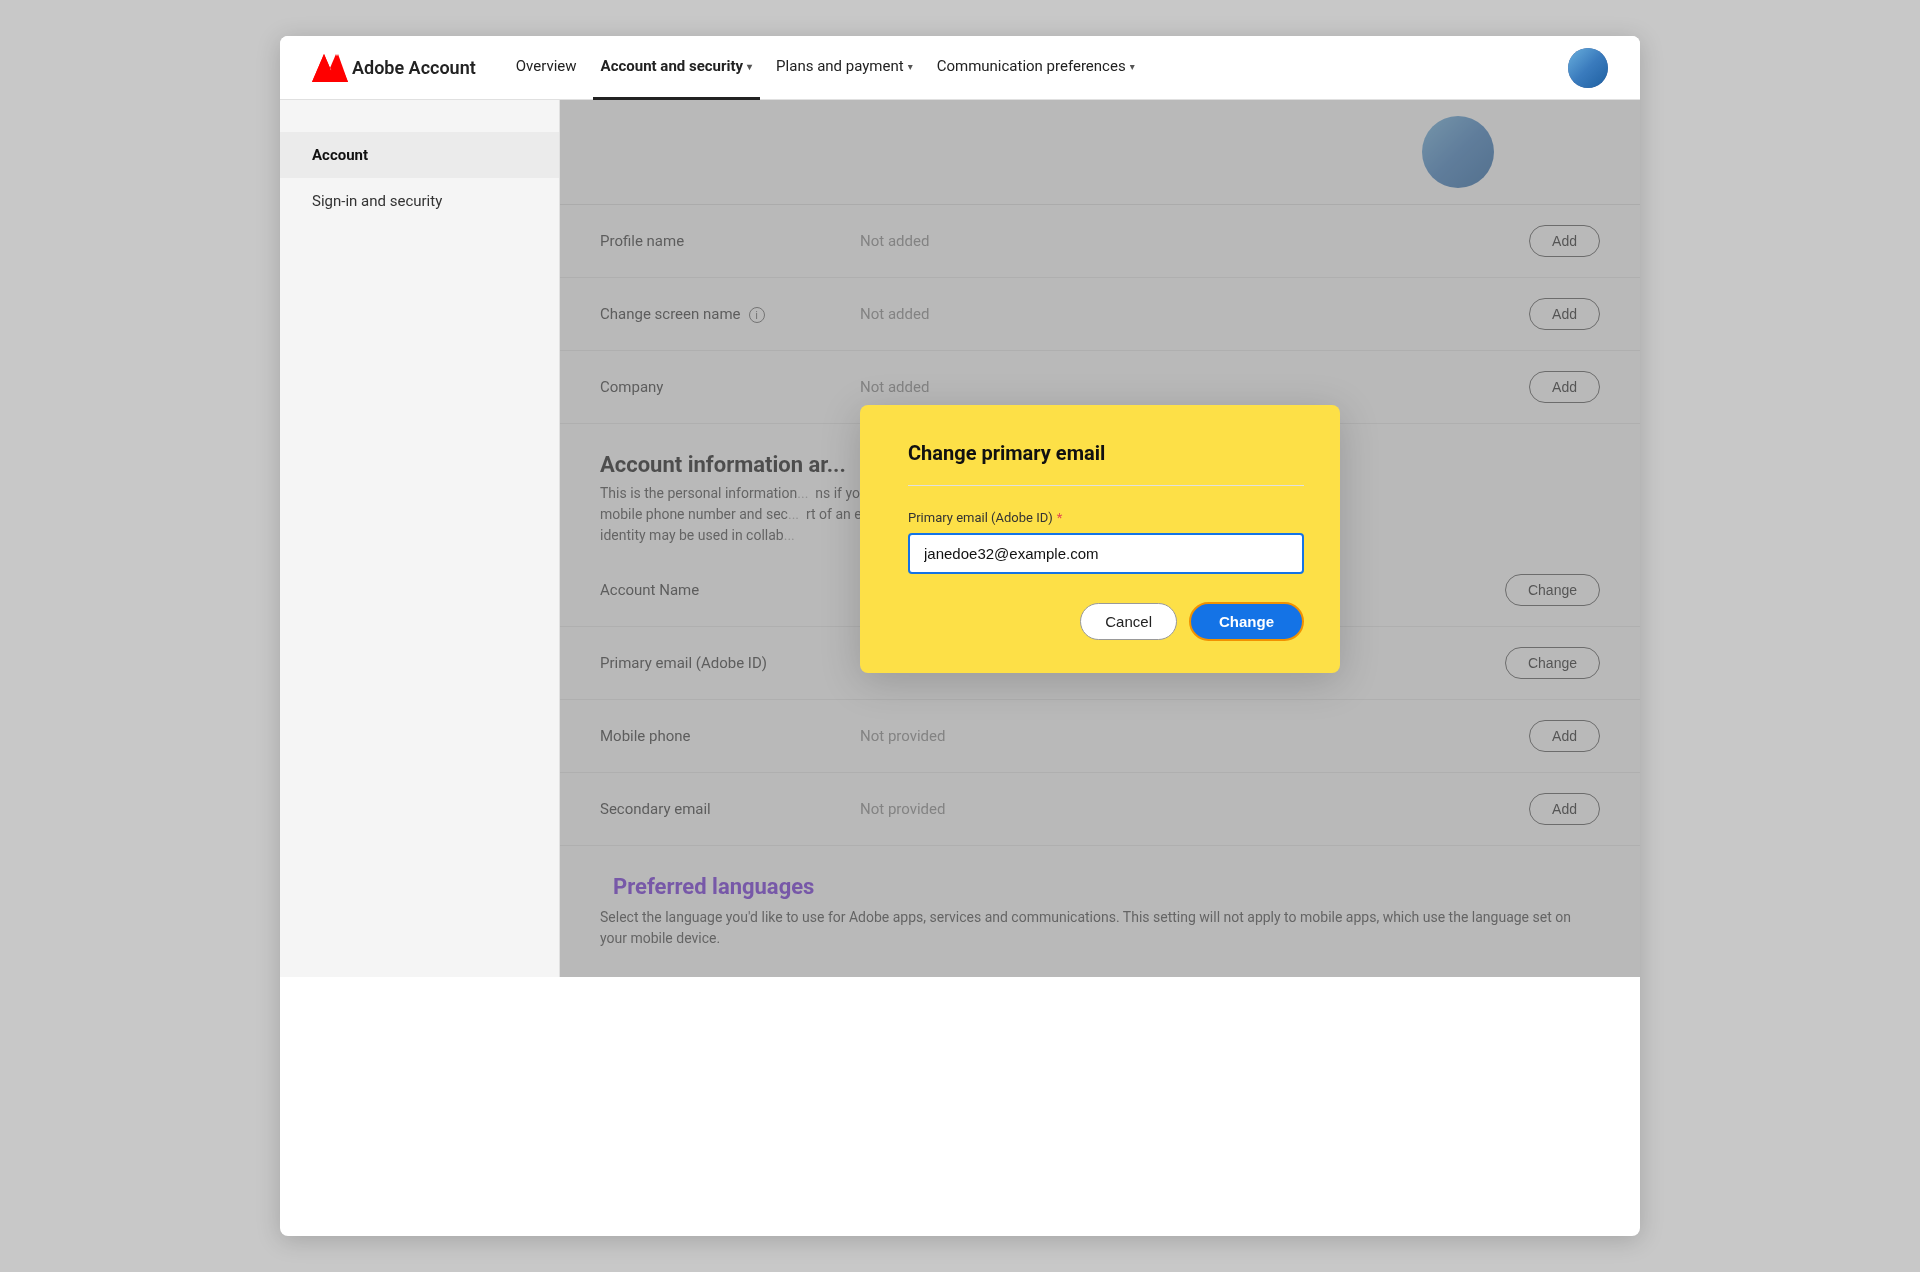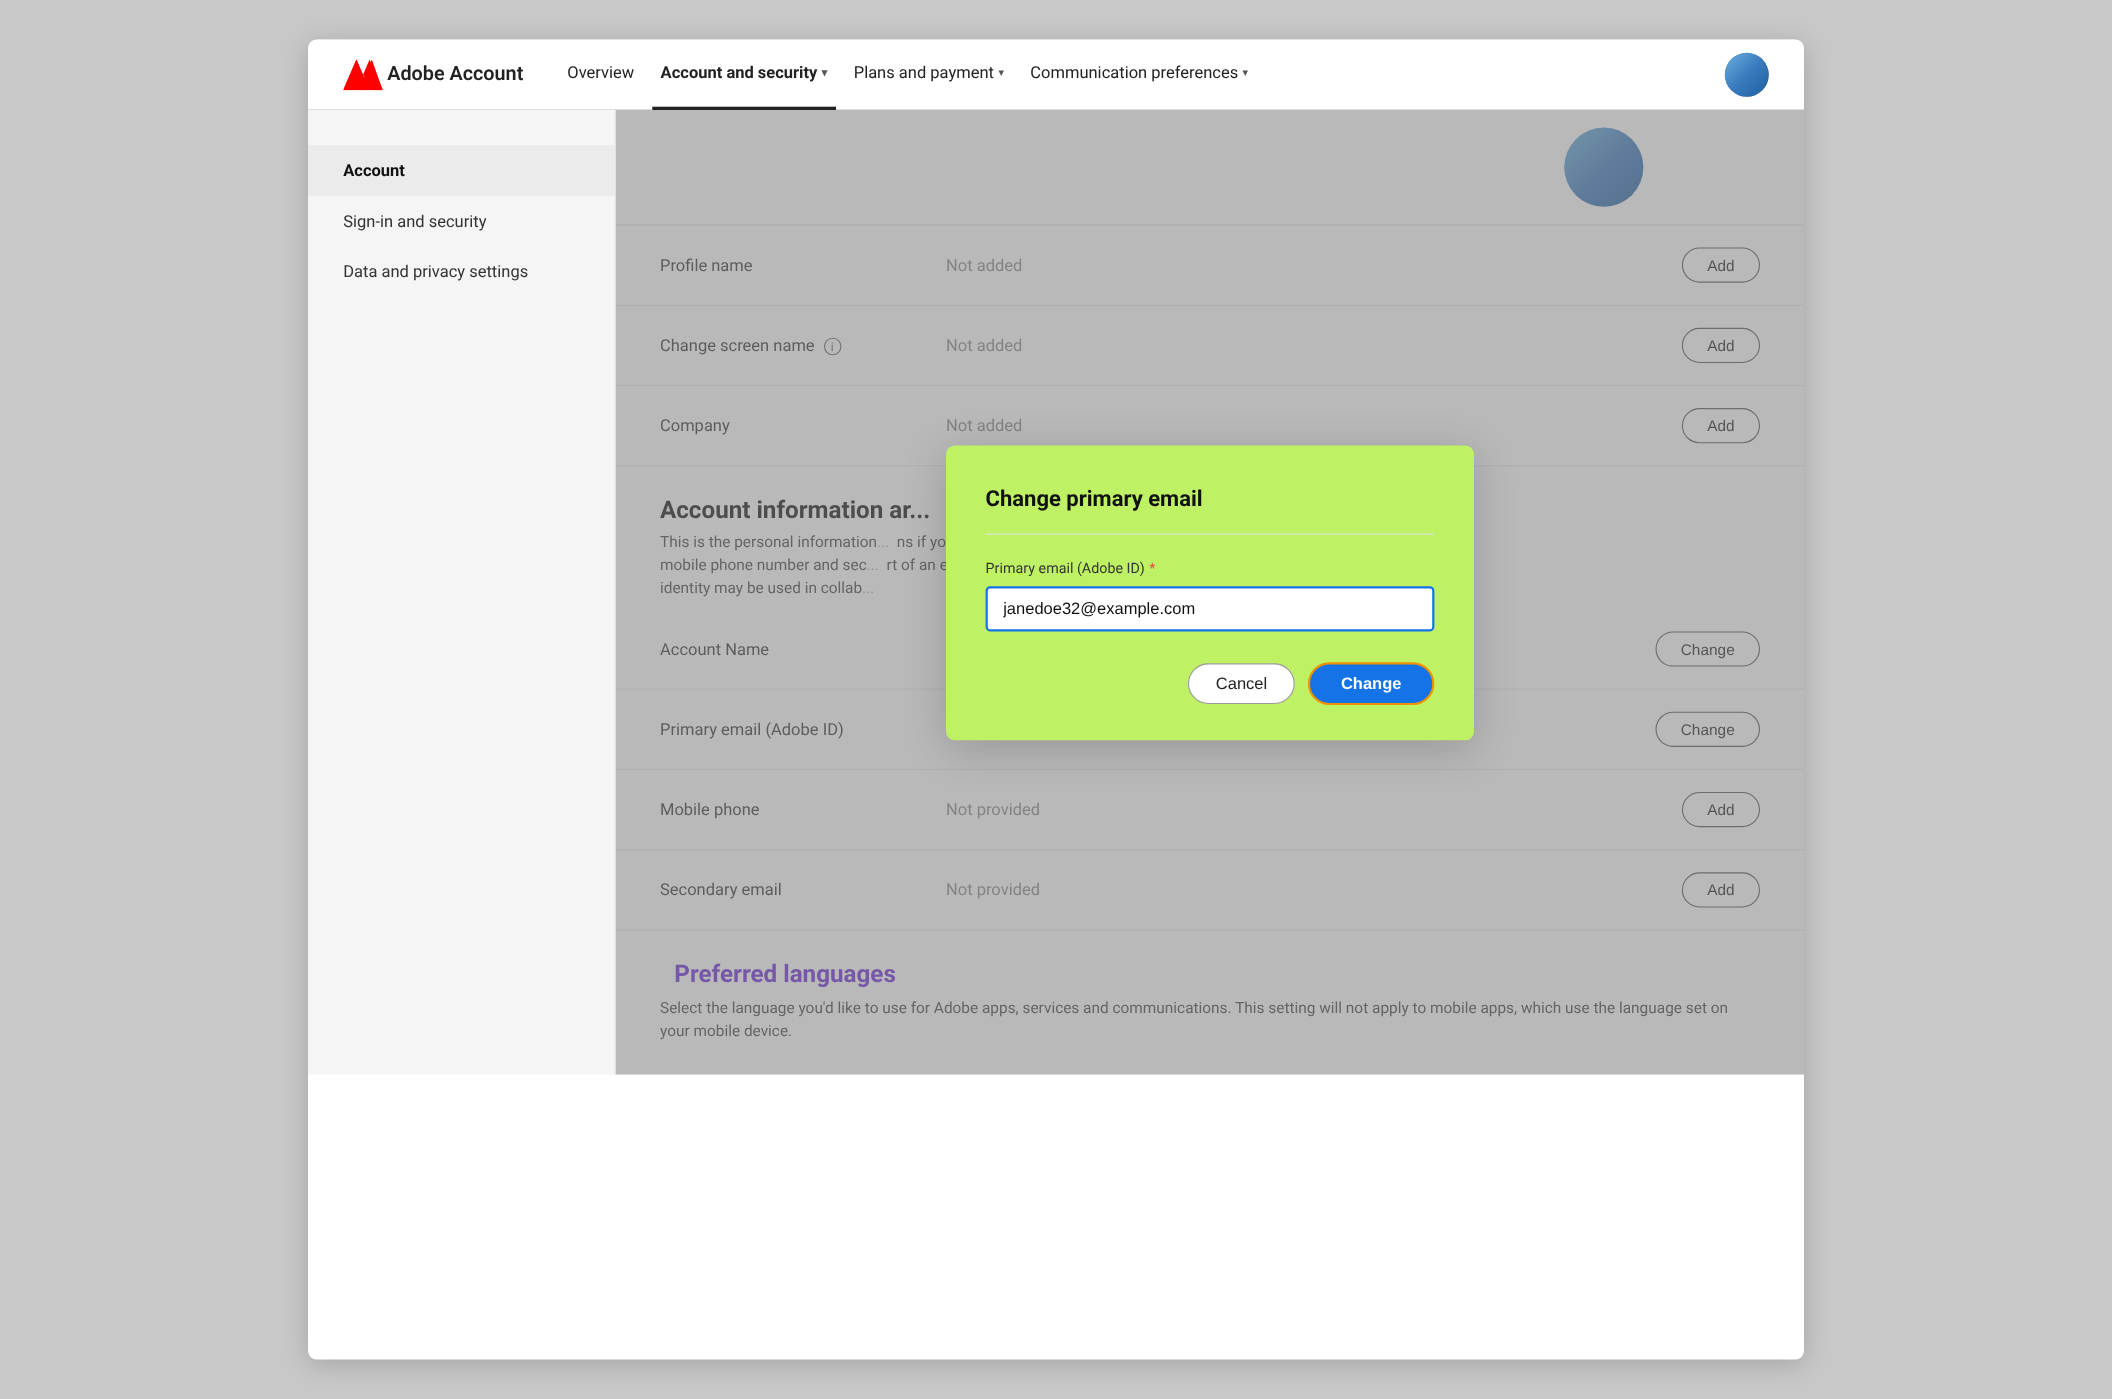--- a/index.html
+++ b/index.html
@@ -245,24 +245,24 @@
       top: 0; left: 0; right: 0; bottom: 0;
       background: rgba(128,128,128,0.55);
       z-index: 10;
       display: flex;
       align-items: center;
       justify-content: center;
     }
 
     
     .modal {
-      background: #bef264;
+      background: #fde047;
       border-radius: 8px;
       width: 480px;
-      padding: 36px 36px 32px 36px;
+      padding: 36px 36px 32px 48px;
       box-shadow: 0 8px 40px rgba(0,0,0,0.18);
       position: relative;
     }
     .modal-title {
       font-size: 20px;
       font-weight: 700;
       color: #111;
       margin-bottom: 20px;
     }
     .modal-divider {
@@ -360,23 +360,20 @@
 
   <div class="main-layout">
 
     <aside class="sidebar">
       <div class="sidebar-item active">
         <span>Account</span>
       </div>
       <div class="sidebar-item">
         <span>Sign-in and security</span>
       </div>
-      <div class="sidebar-item">
-        <span>Data and privacy settings</span>
-      </div>
     </aside>
 
     <div class="content-area">
 
       <div class="profile-avatar-row">
         <div style="display:flex; align-items:center; gap:16px; margin-right: auto; padding-left: 0;">
         </div>
         <div class="profile-avatar-large"></div>
         <div style="width: 40px;"></div>
         <button class="edit-btn" style="visibility:hidden;">Edit</button>

